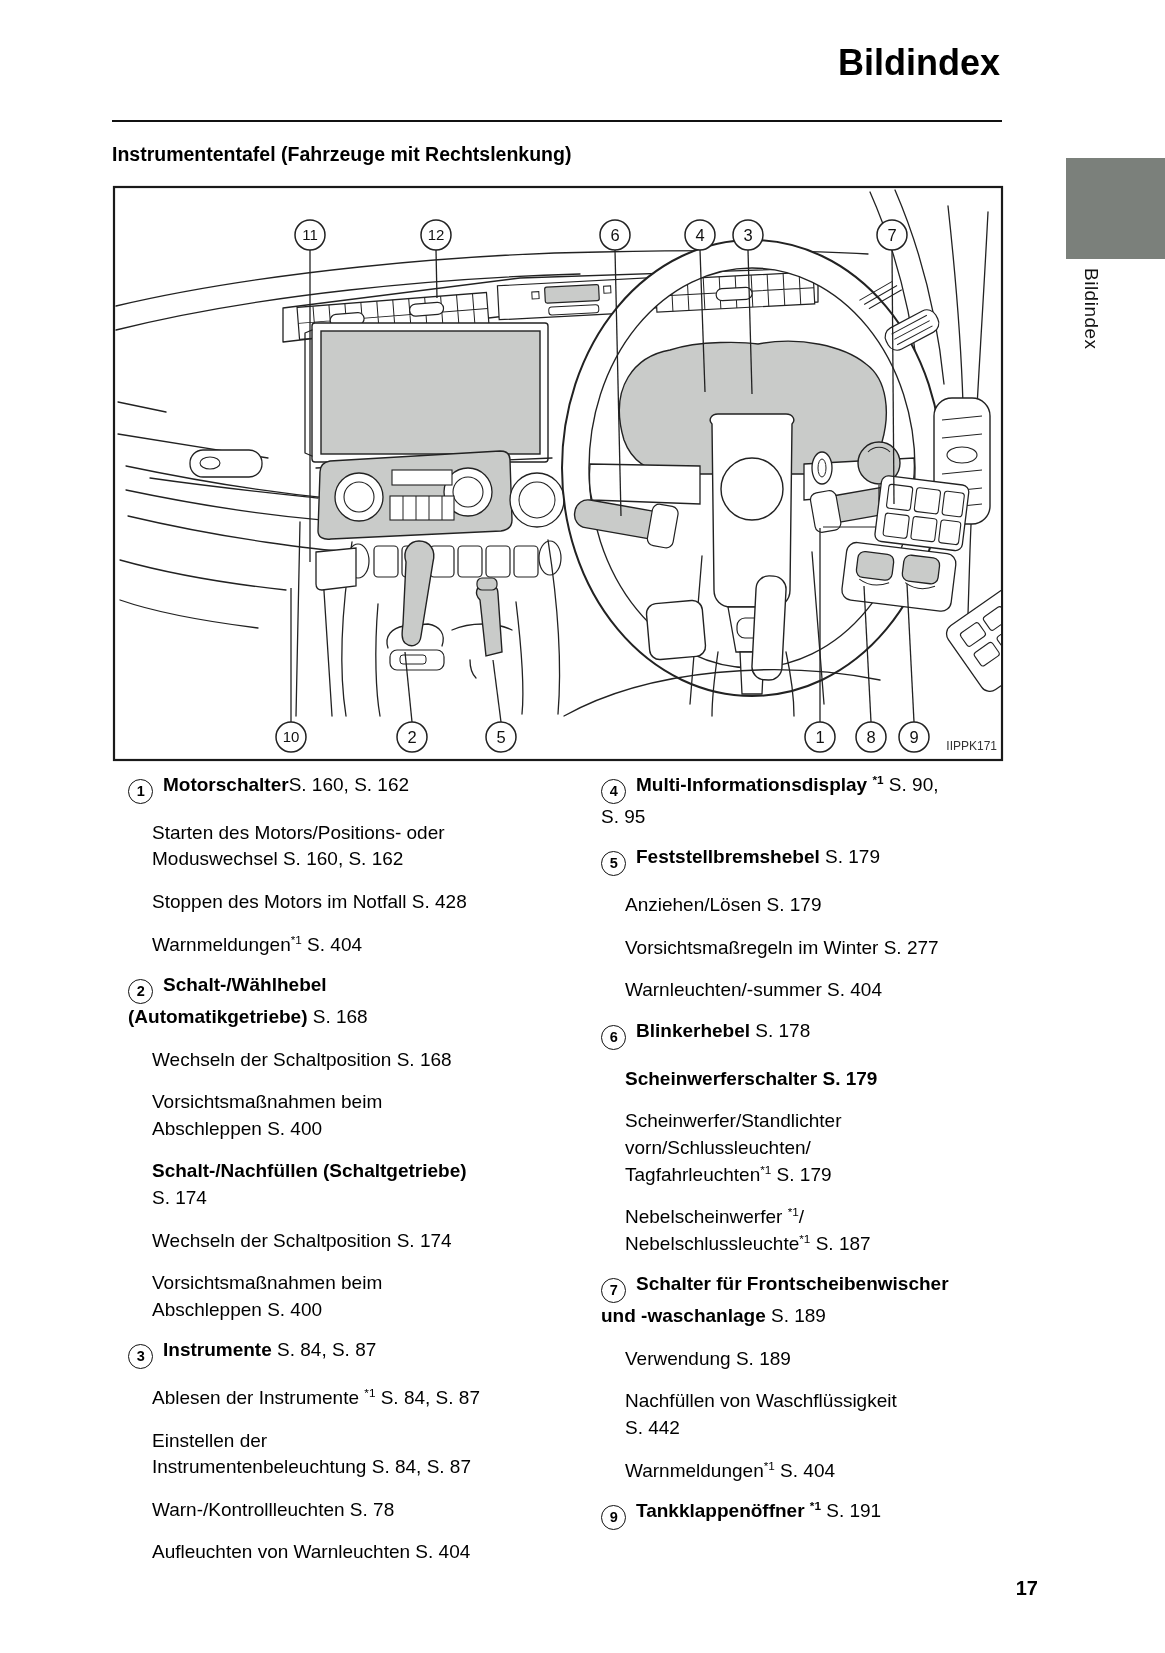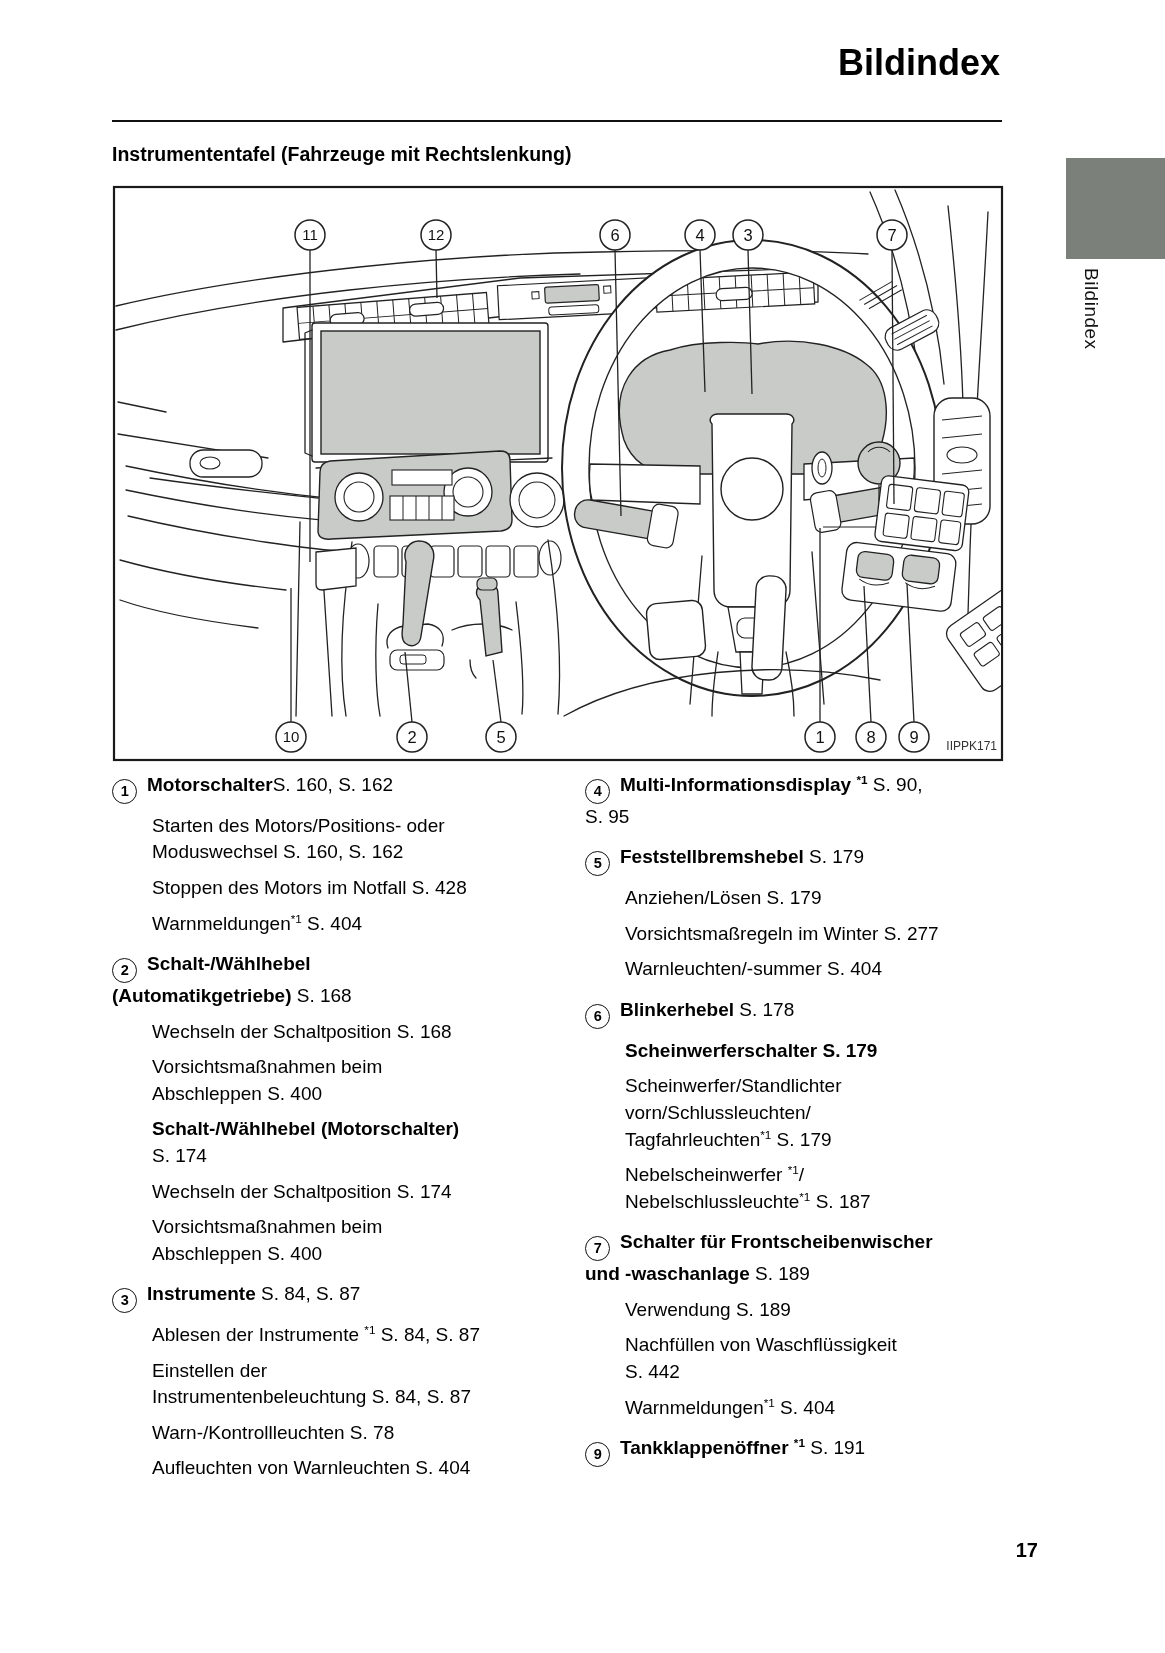--- a/index.html
+++ b/index.html
@@ -23,33 +23,33 @@
     position:absolute;left:1066px;top:158px;width:99px;height:101px;background:#7b807b;
   }
   #side-tab-label{
     position:absolute;left:1072px;top:268px;width:30px;height:140px;
     writing-mode:vertical-rl;font-size:19px;letter-spacing:0.5px;color:#111;
   }
   .legend-col{position:absolute;top:772px;font-size:19px;line-height:26.6px;color:#000;}
   #col-0{left:112px;width:432px;}
   #col-1{left:585px;width:478px;}
   .item{margin:0 0 14px 0;}
-  .item .title{margin:0 0 4px 0;white-space:pre-line;}
+  .item .title{margin:0 0 4px 16px;white-space:pre-line;}
   .item .title b{font-weight:700;}
   .num{
     display:inline-flex;align-items:center;justify-content:center;
     width:25px;height:25px;border:1.8px solid #111;border-radius:50%;
     font-size:14.5px;font-weight:700;margin-right:10px;vertical-align:-5px;
     box-sizing:border-box;letter-spacing:-0.5px;background:#fff;
   }
-  .sub{margin:9px 0 3px 40px;white-space:pre-line;}
+  .sub{margin:16px 0 3px 40px;white-space:pre-line;}
   .sub b{font-weight:700;}
   sup{font-size:62%;vertical-align:7px;line-height:0;}
   #page-number{
-    position:absolute;top:1539px;right:127px;font-size:20px;font-weight:700;color:#000;text-align:center;
+    position:absolute;top:1577px;right:127px;font-size:20px;font-weight:700;color:#000;text-align:center;
   }
   svg .ln{fill:none;stroke:#222;stroke-width:1.3;stroke-linecap:round;stroke-linejoin:round;}
   svg .thin{fill:none;stroke:#222;stroke-width:1;}
   svg text.callout-n{font-family:"Liberation Sans",sans-serif;fill:#111;}
   svg text.figcode{font-family:"Liberation Sans",sans-serif;fill:#333;font-size:12px;}
 </style>
 </head>
 <body>
 
 <div id="page-title">Bildindex</div>
@@ -310,21 +310,21 @@
 Moduswechsel S. 160, S. 162</p>
       <p class="sub">Stoppen des Motors im Notfall S. 428</p>
       <p class="sub">Warnmeldungen<sup>*1</sup> S. 404</p>
     </div>
     <div class="item">
       <p class="title"><span class="num">2</span><b>Schalt-/Wählhebel
 (Automatikgetriebe)</b> S. 168</p>
       <p class="sub">Wechseln der Schaltposition S. 168</p>
       <p class="sub">Vorsichtsmaßnahmen beim
 Abschleppen S. 400</p>
-      <p class="sub"><b>Schalt-/Wählhebel (Motorschalter)</b>
+      <p class="sub"><b>Schalt-/Nachfüllen (Schaltgetriebe)</b>
 S. 174</p>
       <p class="sub">Wechseln der Schaltposition S. 174</p>
       <p class="sub">Vorsichtsmaßnahmen beim
 Abschleppen S. 400</p>
     </div>
     <div class="item">
       <p class="title"><span class="num">3</span><b>Instrumente</b> S. 84, S. 87</p>
       <p class="sub">Ablesen der Instrumente <sup>*1</sup> S. 84, S. 87</p>
       <p class="sub">Einstellen der
 Instrumentenbeleuchtung S. 84, S. 87</p>

